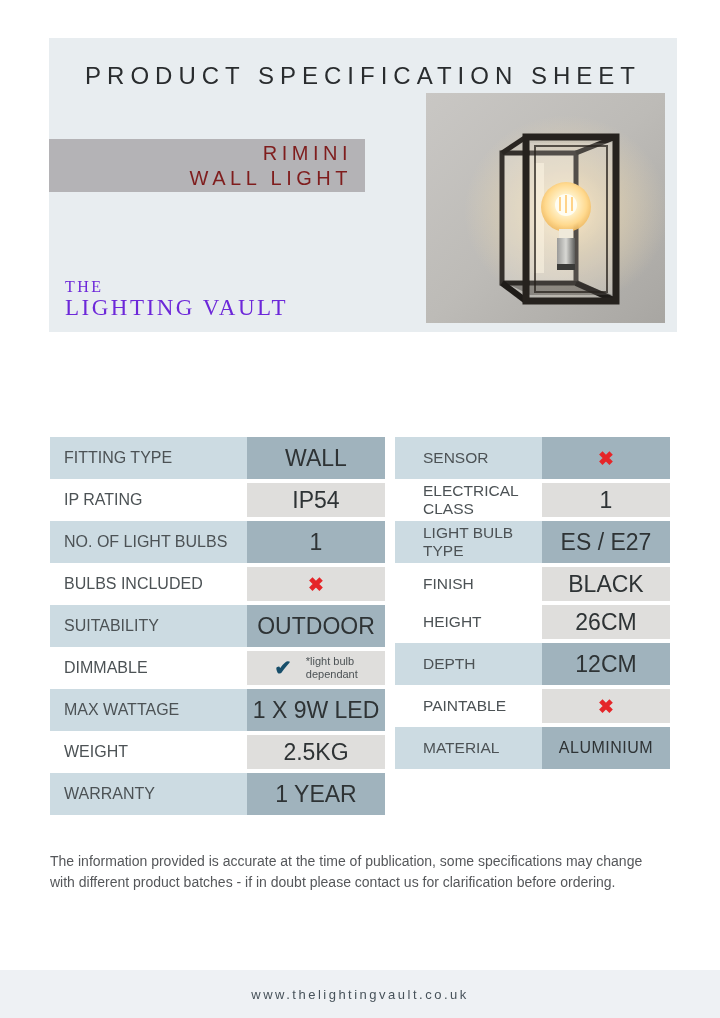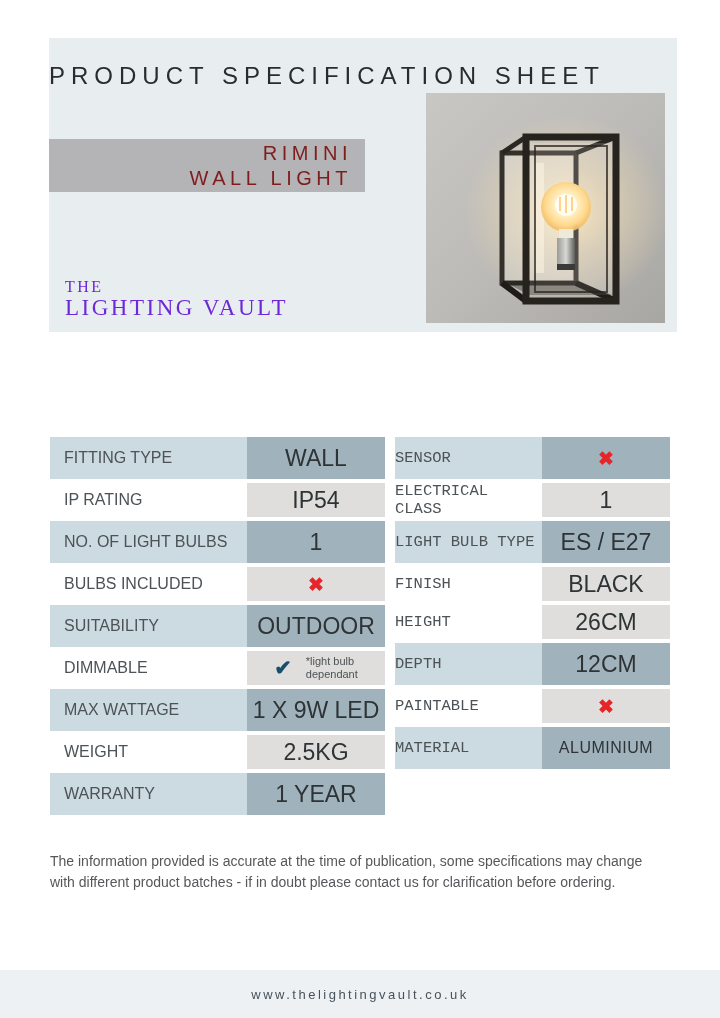--- a/index.html
+++ b/index.html
@@ -2,41 +2,41 @@
 <html><head>
 <meta charset="utf-8">
 <style>
   * { margin:0; padding:0; box-sizing:border-box; }
   html,body { background:#ffffff; }
   body { font-family:"Liberation Sans", sans-serif; }
   .page { position:relative; width:720px; height:1018px; background:#ffffff; overflow:hidden; }
 
   
   .header { position:absolute; left:49px; top:38px; width:628px; height:294px; background:#e8edf0; }
-  .sheet-title { position:absolute; left:0; top:24px; width:100%; 
+  .sheet-title { position:absolute; left:0; top:24px; width:100%; text-align:center;
                  font-size:24px; font-weight:400; letter-spacing:6px; color:#292c2e; white-space:nowrap; }
   .banner { position:absolute; left:0; top:101px; width:316px; height:53px; background:#b4b3b6;
             display:flex; flex-direction:column; justify-content:center; align-items:flex-end;
             padding-right:13px; color:#7f1d1d; font-size:20px; letter-spacing:4.5px; line-height:25px; }
   .brand { position:absolute; left:16px; bottom:12px; font-family:"Liberation Serif", serif; color:#6d28d9; }
   .brand-l1 { font-size:16px; letter-spacing:2.5px; line-height:17px; }
   .brand-l2 { font-size:23px; letter-spacing:2.5px; line-height:25px; }
   .product-photo { position:absolute; left:377px; top:55px; width:239px; height:230px; }
 
   
   .spec-table { position:absolute; left:50px; top:437px; width:620px; display:flex; }
   .tbl { display:flex; flex-direction:column; }
   .tbl-left  { width:335px; margin-right:10px; }
   .tbl-right { width:275px; }
   .row { display:flex; margin-bottom:4px; }
   .row.blue  { height:42px; }
   .row.white { height:34px; }
   .cell-label { display:flex; align-items:center; color:#4c5255; }
   .tbl-left  .cell-label { width:197px; padding-left:14px; font-size:16px; }
-  .tbl-right .cell-label { width:147px; padding-left:0; font-size:15.5px;font-family:Liberation Mono, monospace; }
+  .tbl-right .cell-label { width:147px; padding-left:28px; font-size:15.5px; }
   .tbl-left  .cell-value { width:138px; }
   .tbl-right .cell-value { width:128px; }
   .cell-value { display:flex; align-items:center; justify-content:center;
                 font-size:23px; color:#2e3335; white-space:nowrap; }
   .row.blue  .cell-label { background:#ccdbe2; }
   .row.blue  .cell-value { background:#a0b3bd; }
   .row.white .cell-label { background:#ffffff; }
   .row.white .cell-value { background:#dfdedc; }
   .icon-cross { color:#e52528; font-size:19px; font-weight:bold; }
   .icon-check { color:#174e6a; font-size:21px; font-weight:bold; }

